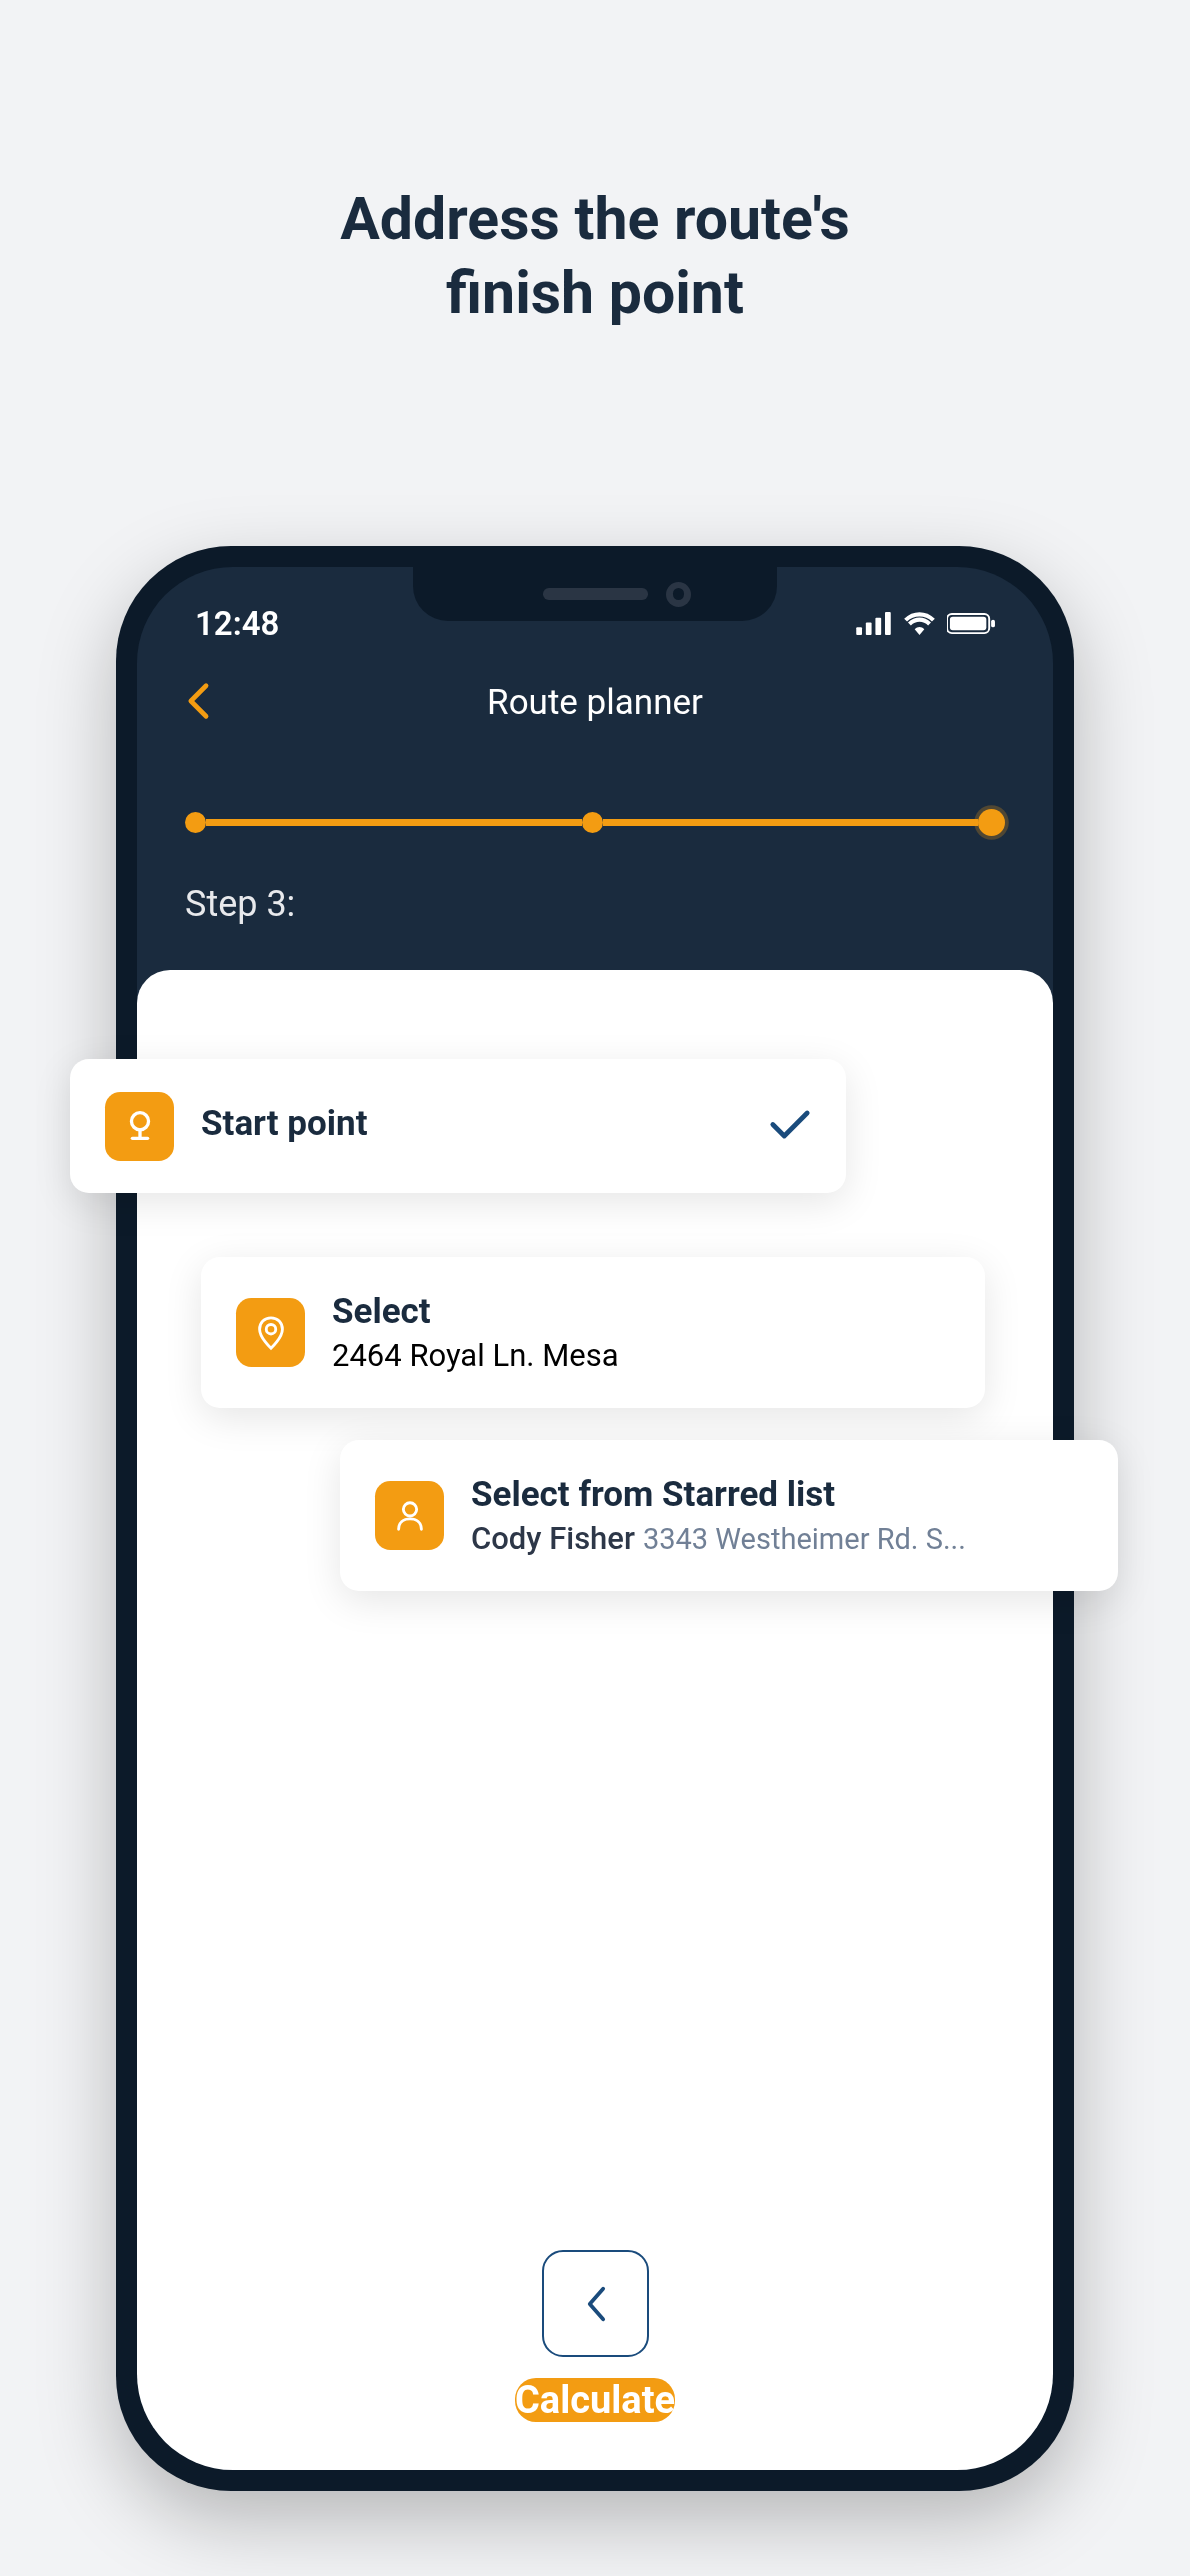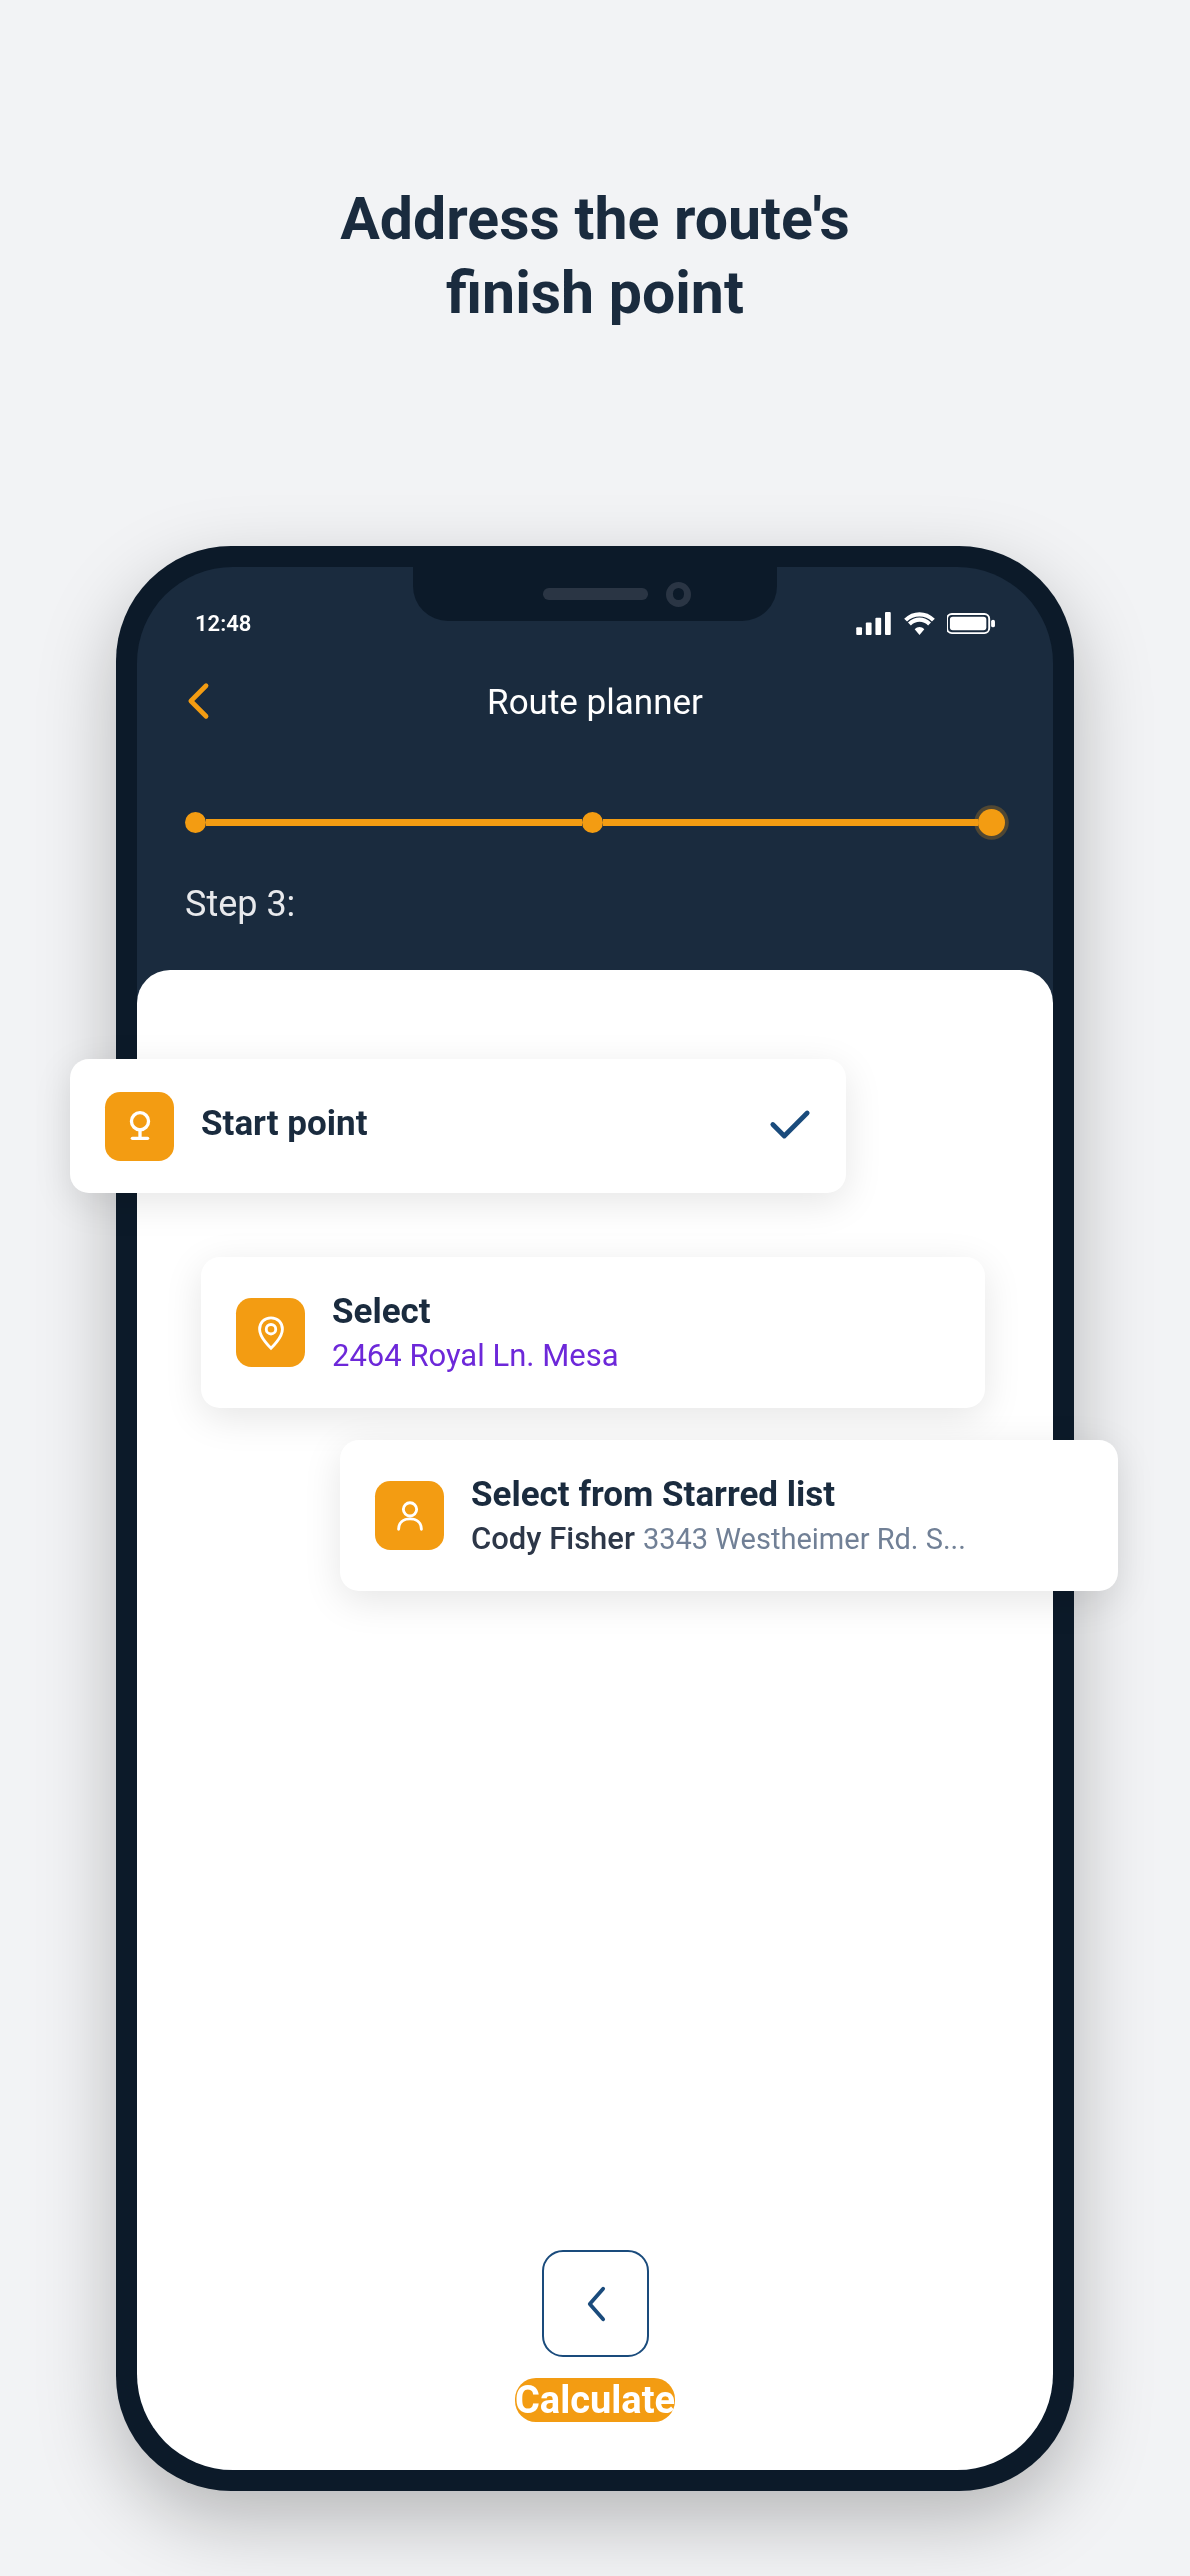--- a/index.html
+++ b/index.html
@@ -103,21 +103,21 @@
       height: 58px;
       display: flex;
       justify-content: space-between;
       align-items: center;
       padding: 0 58px;
       z-index: 50;
     }
 
     .status-time {
       color: #fff;
-      font-size: 22px;
+      font-size: 33px;
       font-weight: 600;
     }
 
     .status-icons {
       display: flex;
       align-items: center;
       gap: 11.5px;
     }
 
     .status-icons svg {
@@ -265,21 +265,21 @@
 
     .card-title {
       font-size: 35px;
       font-weight: 700;
       color: #1a2b3e;
       margin-bottom: 4.8px;
     }
 
     .card-subtitle {
       font-size: 31px;
-      color: #6d28d9;
+      color: #000000;
       font-weight: 400;
     }
 
     .card-subline {
       display: flex;
       gap: 8px;
       align-items: baseline;
       white-space: nowrap;
       overflow: hidden;
     }

